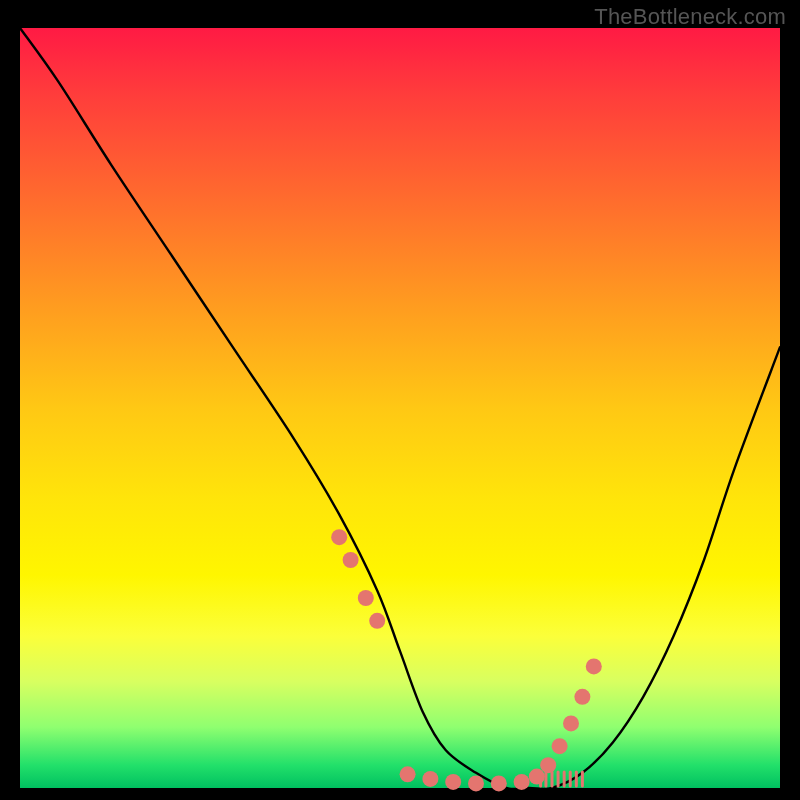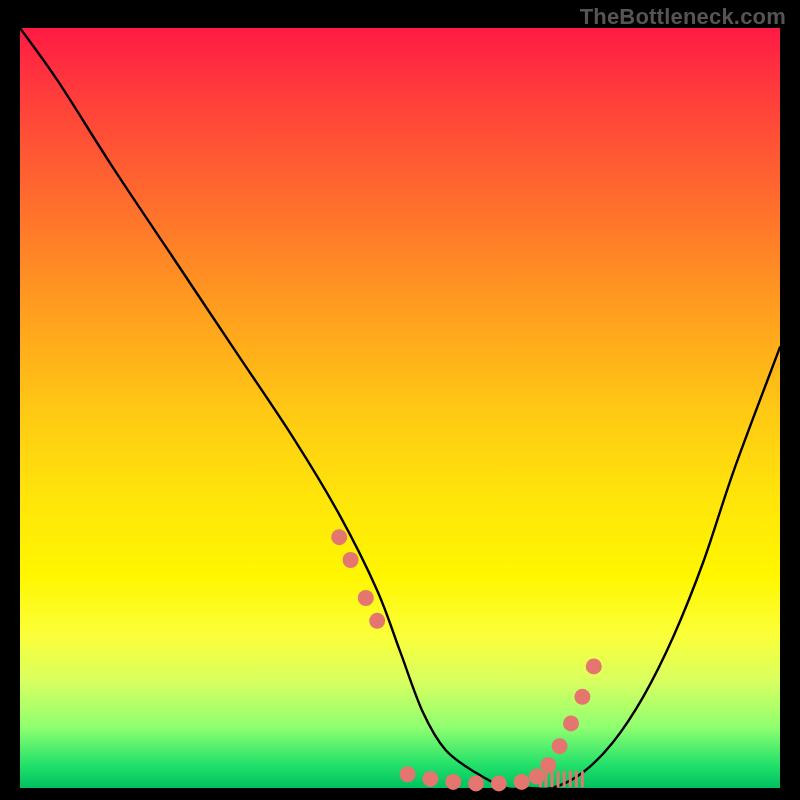--- a/index.html
+++ b/index.html
@@ -18,21 +18,21 @@
     width: 800px;
     height: 800px;
     background: #000;
   }
   .watermark {
     position: absolute;
     top: 4px;
     right: 14px;
     color: #555;
     font-size: 22px;
-    font-weight: 700;
+    font-weight: 400;
     letter-spacing: 0.2px;
     user-select: none;
   }
   .plot-area {
     position: absolute;
     left: 20px;
     top: 28px;
     width: 760px;
     height: 760px;
     background: linear-gradient(to bottom,

